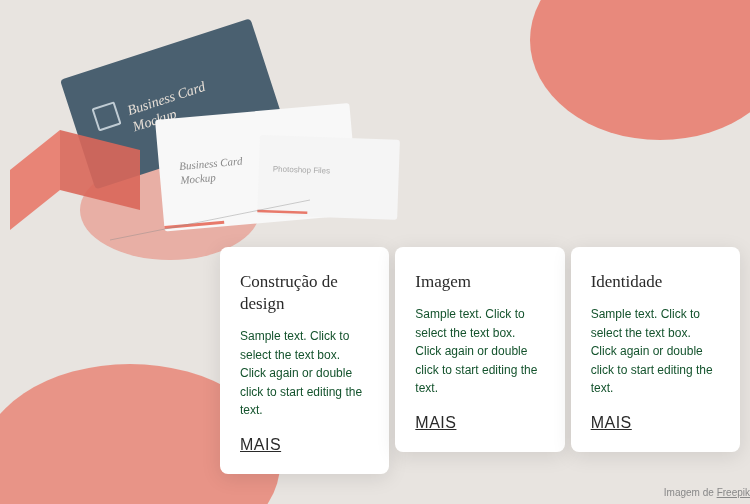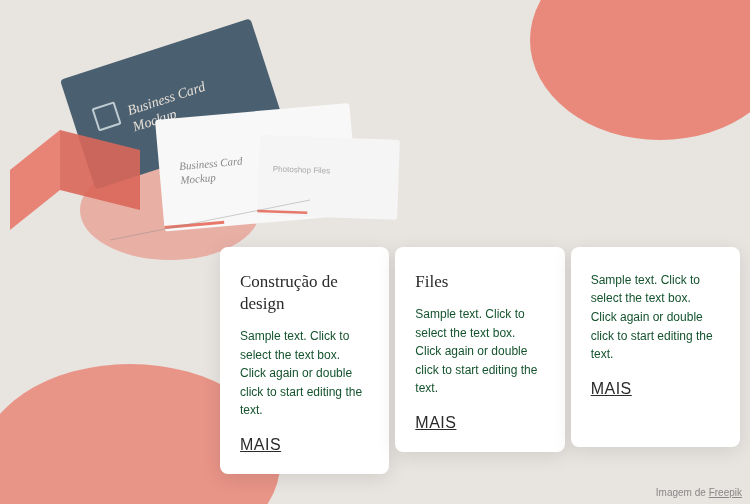--- a/index.html
+++ b/index.html
@@ -107,21 +107,21 @@
       top: 0;
       left: 0;
       width: 420px;
       height: 290px;
     }
 
     
     .attribution {
       position: absolute;
       bottom: 6px;
-      right: 8px;
+      right: 0;
       font-family: Arial, sans-serif;
       font-size: 10px;
       color: #888;
     }
 
     .attribution a {
       color: #888;
     }
   </style>
 </head>
@@ -169,26 +169,27 @@
 
 <div class="cards-section">
 
   <div class="card">
     <h3 class="card-title">Construção de design</h3>
     <p class="card-text">Sample text. Click to select the text box. Click again or double click to start editing the text.</p>
     <span class="card-link">MAIS</span>
   </div>
 
   <div class="card">
-    <h3 class="card-title">Files</h3>
+    <h3 class="card-title">Imagem</h3>
     <p class="card-text">Sample text. Click to select the text box. Click again or double click to start editing the text.</p>
     <span class="card-link">MAIS</span>
   </div>
 
   <div class="card">
+    <h3 class="card-title">Identidade</h3>
     <p class="card-text">Sample text. Click to select the text box. Click again or double click to start editing the text.</p>
     <span class="card-link">MAIS</span>
   </div>
 
 </div>
 
 <div class="attribution">
   <span>Imagem de </span><a href="#">Freepik</a>
 </div>
 

